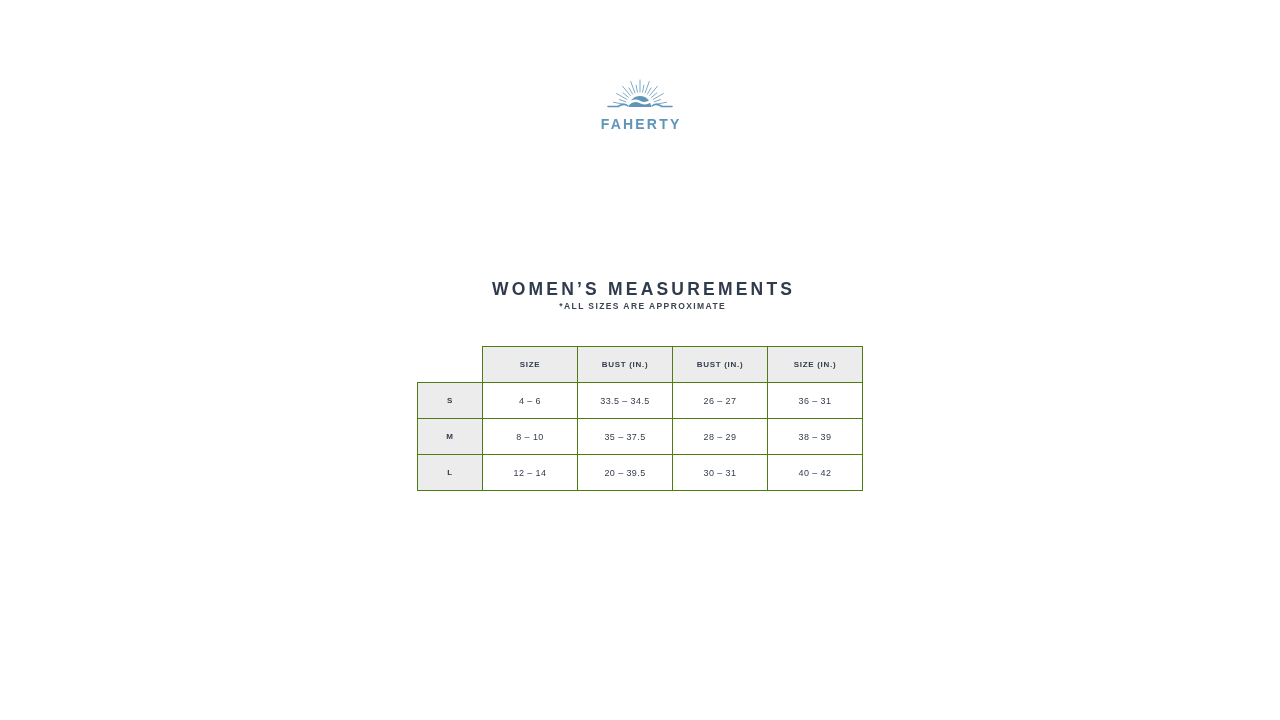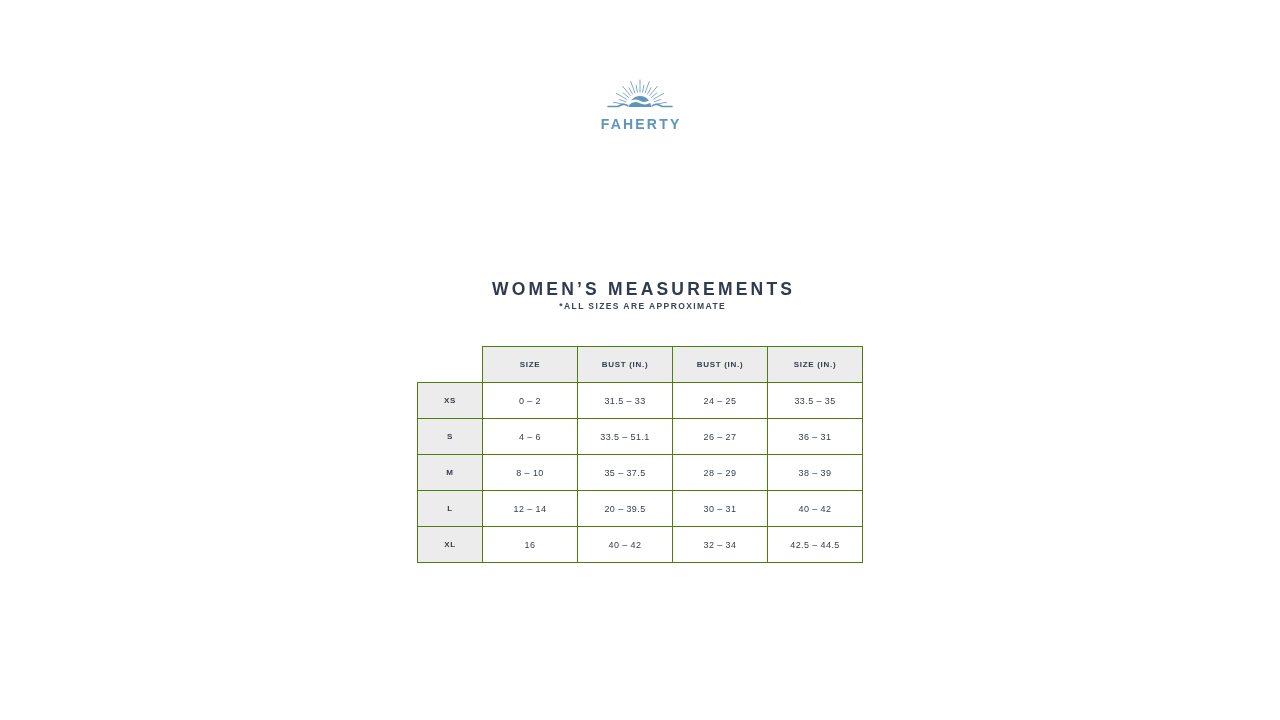--- a/index.html
+++ b/index.html
@@ -137,50 +137,36 @@
       <tr>
         <th class="corner"></th>
         <th>SIZE</th>
         <th>BUST (IN.)</th>
         <th>BUST (IN.)</th>
         <th>SIZE (IN.)</th>
       </tr>
     </thead>
     <tbody>
       <tr>
-        <th>XS</th>
-        <td>0 – 2</td>
-        <td>31.5 – 33</td>
-        <td>24 – 25</td>
-        <td>33.5 – 35</td>
-      </tr>
-      <tr>
         <th>S</th>
         <td>4 – 6</td>
-        <td>33.5 – 51.1</td>
+        <td>33.5 – 34.5</td>
         <td>26 – 27</td>
         <td>36 – 31</td>
       </tr>
       <tr>
         <th>M</th>
         <td>8 – 10</td>
         <td>35 – 37.5</td>
         <td>28 – 29</td>
         <td>38 – 39</td>
       </tr>
       <tr>
         <th>L</th>
         <td>12 – 14</td>
         <td>20 – 39.5</td>
         <td>30 – 31</td>
         <td>40 – 42</td>
       </tr>
-      <tr>
-        <th>XL</th>
-        <td>16</td>
-        <td>40 – 42</td>
-        <td>32 – 34</td>
-        <td>42.5 – 44.5</td>
-      </tr>
     </tbody>
   </table>
 
 </div>
 
 </body></html>

